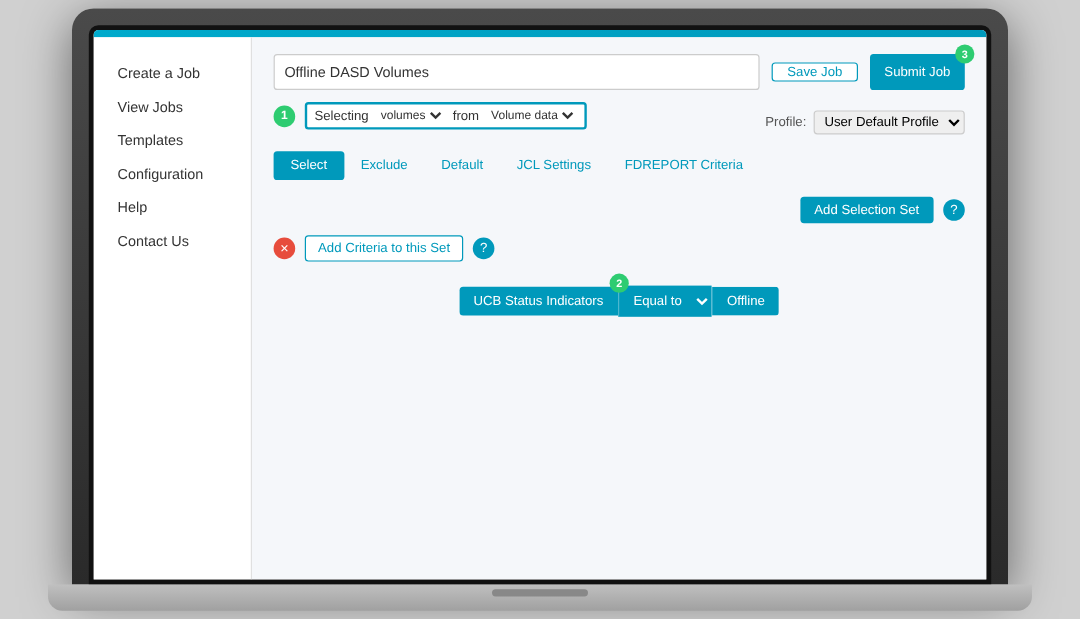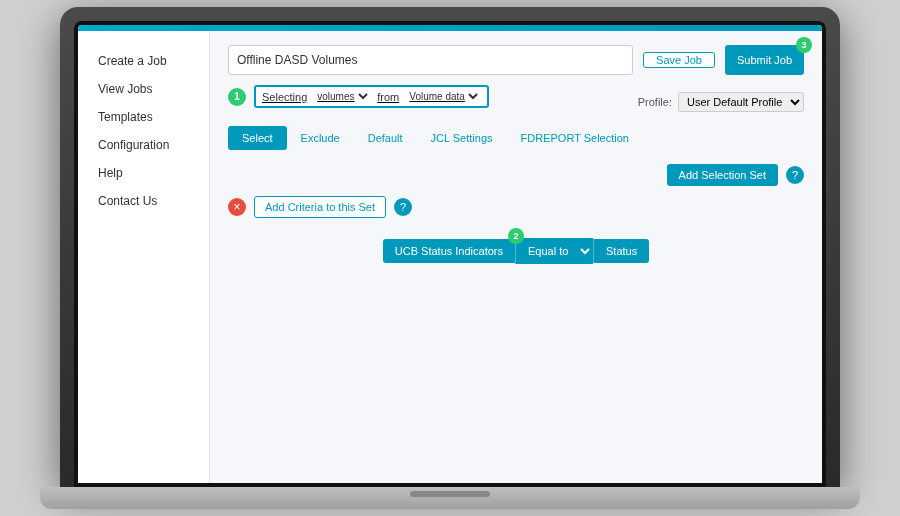--- a/index.html
+++ b/index.html
@@ -176,21 +176,20 @@
     }
     .step-select-container {
       display: flex;
       align-items: center;
       border: 2px solid #0099bb;
       border-radius: 3px;
       background: #fff;
       padding: 3px 6px;
       gap: 6px;
       font-size: 11px;
-      text-decoration: underline;
     }
     .step-select-container span {
       color: #333;
     }
     .mini-select {
       border: none;
       background: transparent;
       font-size: 10px;
       color: #333;
       cursor: pointer;
@@ -409,42 +408,42 @@
                   <option>User Default Profile</option>
                 </select>
               </div>
             </div>
 
             <div class="tabs-row">
               <button class="tab-btn active">Select</button>
               <button class="tab-btn">Exclude</button>
               <button class="tab-btn">Default</button>
               <button class="tab-btn">JCL Settings</button>
-              <button class="tab-btn">FDREPORT Selection</button>
+              <button class="tab-btn">FDREPORT Criteria</button>
             </div>
 
             <div class="action-row">
               <button class="btn-add-set">Add Selection Set</button>
               <div class="help-circle">?</div>
             </div>
 
             <div class="criteria-row">
               <button class="btn-remove">×</button>
               <button class="btn-add-criteria">Add Criteria to this Set</button>
               <div class="help-circle">?</div>
             </div>
 
             <div class="condition-section">
               <div class="condition-row">
                 <div class="condition-badge">2</div>
                 <div class="condition-field">UCB Status Indicators</div>
                 <select class="condition-op-select">
                   <option>Equal to</option>
                 </select>
-                <div class="condition-value">Status</div>
+                <div class="condition-value">Offline</div>
               </div>
             </div>
 
           </div>
         </div>
       </div>
     </div>
   </div>
   <div class="laptop-base"></div>
 </div>

